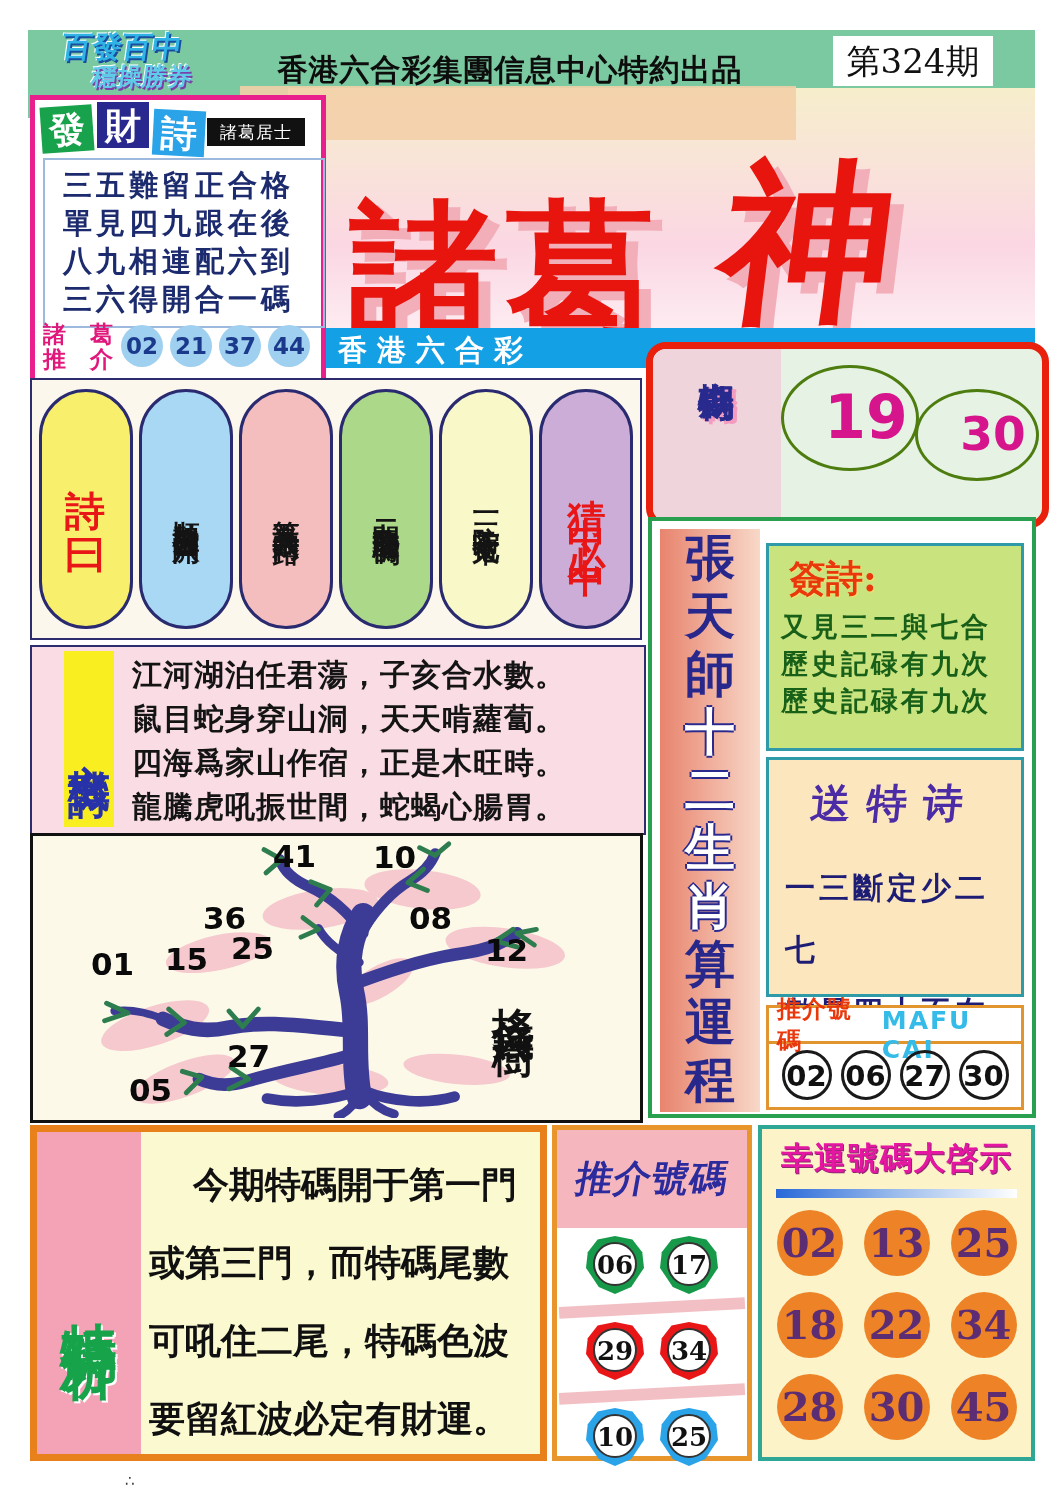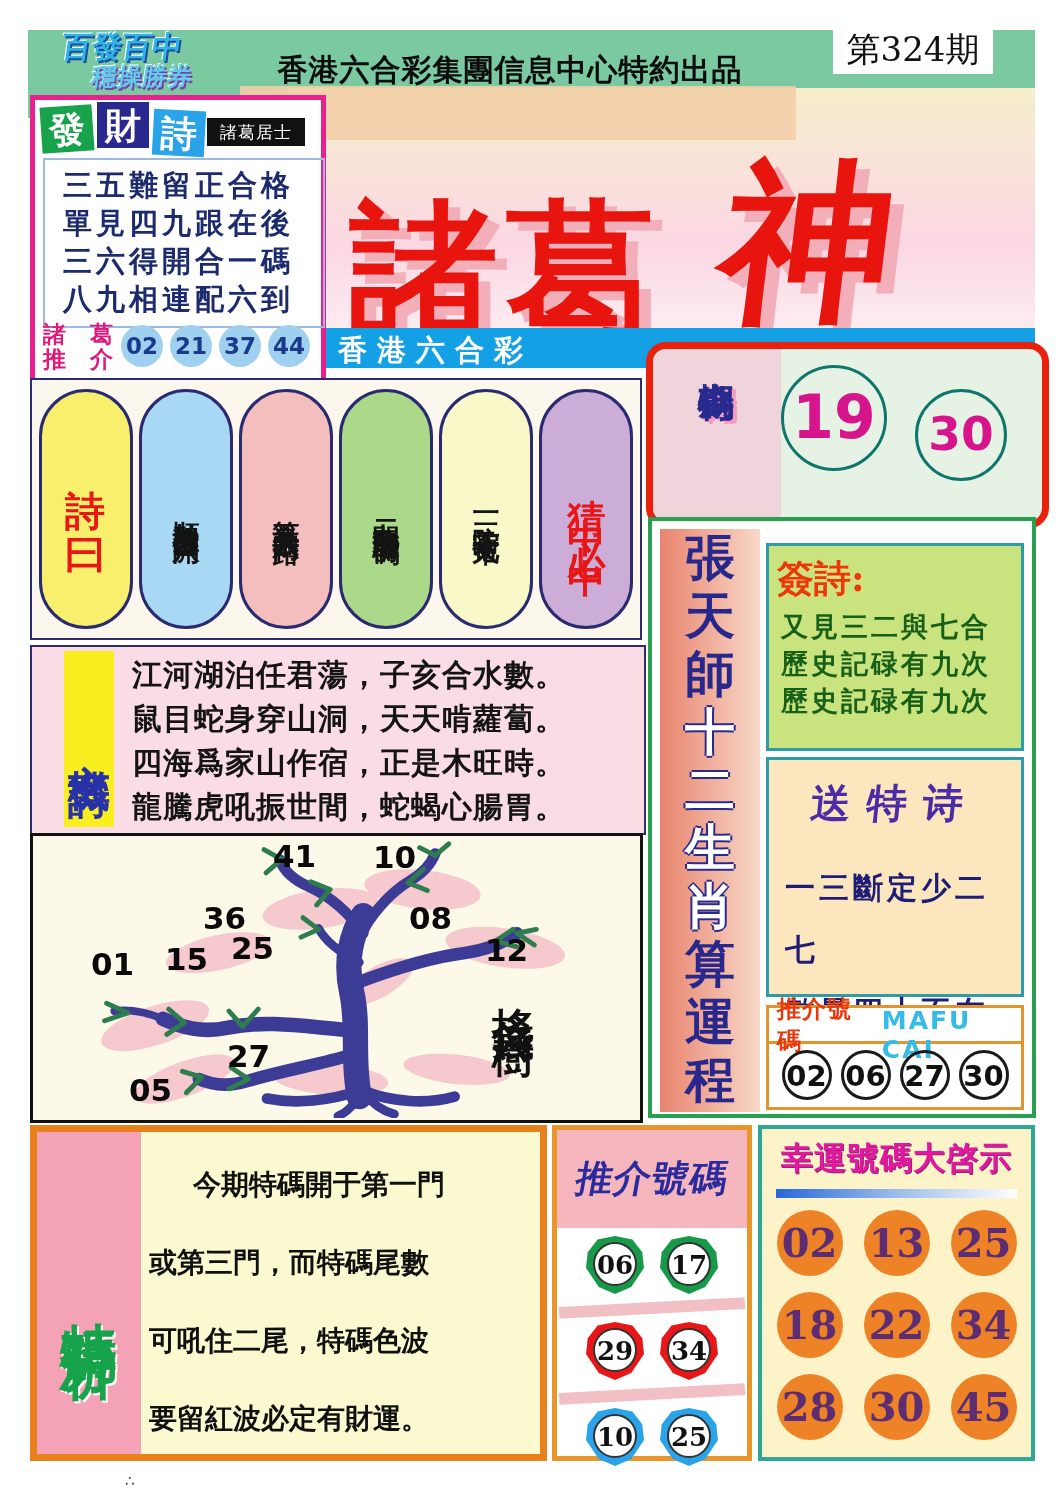--- a/index.html
+++ b/index.html
@@ -9,21 +9,21 @@
 
   
   #header-band{left:28px;top:30px;width:1007px;height:88px;background:#7bc9a0;}
   #logo{left:60px;top:32px;transform:skewX(-8deg);line-height:30px;}
   #logo .l1{font-size:30px;font-weight:bold;color:#2fb3e4;
             text-shadow:2px 2px 0 #1a4ca0,-1px -1px 0 #ffffff;}
   #logo .l2{font-size:25px;font-weight:bold;color:#5ecbe8;margin-left:34px;
             text-shadow:2px 2px 0 #7a3fa8,-1px -1px 0 #ffffff;}
   #header-title{left:210px;top:50px;width:600px;text-align:center;font-size:30px;
                 font-weight:bold;color:#0d0d0d;letter-spacing:1px;}
-  #issue-badge{left:833px;top:24px;width:160px;height:50px;background:#ffffff;
+  #issue-badge{left:833px;top:36px;width:160px;height:50px;background:#ffffff;
                text-align:center;line-height:50px;font-family:"DejaVu Serif",serif;
                font-size:34px;color:#111;}
 
   
   #title-area{left:288px;top:88px;width:747px;height:242px;
       background:linear-gradient(180deg,#f6eecb 0%,#f9e4d8 30%,#fbd7e3 65%,#fdecf1 100%);}
   #title-accent{left:240px;top:86px;width:556px;height:54px;background:#f3cfa8;opacity:.9;}
   #main-title{left:340px;top:100px;width:700px;height:230px;font-family:"DejaVu Serif",serif;
               color:#e8150e;font-weight:bold;margin-top:35px;}
   #main-title .p1{position:absolute;left:10px;top:38px;font-size:148px;letter-spacing:8px;
@@ -55,22 +55,22 @@
   .fc-ball{width:42px;height:42px;border-radius:50%;background:#9fd0f0;color:#1c3a8c;
            font-size:23px;font-weight:bold;text-align:center;line-height:42px;}
 
   
   #jinqi-box{left:646px;top:342px;width:389px;height:172px;background:#e6f2e4;
              border:7px solid #e8200c;border-radius:20px;overflow:hidden;}
   #jinqi-strip{position:absolute;left:0;top:0;width:128px;height:100%;background:#f0d4dc;}
   #jinqi-label{position:absolute;left:38px;top:5px;writing-mode:vertical-rl;
                text-orientation:upright;font-size:36px;font-weight:bold;color:#282a8e;
                letter-spacing:1px;text-shadow:4px 3px 0 #f49cc0;}
-  .jq-circle{position:absolute;border:3px solid #0f766e;border-radius:50%;text-align:center;
-             color:#d6158c;font-weight:bold;font-family:"DejaVu Sans",sans-serif;}
+  .jq-circle{position:absolute;border:3px solid #4d7c0f;border-radius:50%;text-align:center;
+             color:#d6158c;font-weight:bold;font-family:"DejaVu Sans",sans-serif;padding-left:32px;}
   #jq-c1{left:128px;top:16px;width:100px;height:100px;font-size:60px;line-height:98px;}
   #jq-c2{left:262px;top:40px;width:86px;height:86px;font-size:47px;line-height:84px;}
 
   
   #pills-box{left:30px;top:378px;width:612px;height:262px;background:#fbf7ec;
              border:2px solid #2c2c6e;display:flex;gap:6px;padding:9px 7px;box-sizing:border-box;}
   .pill{flex:1;border:3px solid #2a2a70;border-radius:48px;display:flex;align-items:center;
         justify-content:center;}
   .pill .vtext{writing-mode:vertical-rl;text-orientation:upright;font-weight:bold;
         font-family:"DejaVu Serif",serif;}
@@ -103,21 +103,21 @@
   #zodiac-col{left:648px;top:517px;width:388px;height:601px;background:#ffffff;
               border:4px solid #28a050;box-sizing:border-box;}
   #zodiac-strip{position:absolute;left:8px;top:8px;width:100px;height:583px;
                 background:linear-gradient(90deg,#e8846e,#f8d8c8);text-align:center;}
   .zd-ch{font-size:50px;font-weight:bold;line-height:58px;font-family:"DejaVu Serif",serif;}
   .zd-navy{color:#28288c;}
   .zd-white{color:#ffffff;text-shadow:2px 0 0 #2a2a8e,-2px 0 0 #2a2a8e,0 2px 0 #2a2a8e,0 -2px 0 #2a2a8e;}
 
   #qianshi-box{position:absolute;left:114px;top:22px;width:258px;height:208px;background:#c9e37f;
                border:3px solid #2f9aa8;box-sizing:border-box;}
-  #qianshi-title{margin:8px 0 4px 8px;font-size:37px;font-weight:bold;color:#e8380c;
+  #qianshi-title{margin:8px 0 4px 20px;font-size:37px;font-weight:bold;color:#e8380c;
                font-family:"DejaVu Serif",serif;text-shadow:1px 1px 0 #f6e070;}
   .qs-line{font-size:27px;font-weight:bold;color:#186018;line-height:37px;margin-left:12px;
                letter-spacing:3px;}
 
   #songte-box{position:absolute;left:114px;top:236px;width:258px;height:240px;background:#fce6bd;
               border:3px solid #2f9aa8;box-sizing:border-box;}
   #songte-title{margin:16px 0 0 0;text-align:center;font-size:40px;font-weight:bold;
               color:#4c2ba6;letter-spacing:16px;transform:skewX(-6deg);
               font-family:"DejaVu Serif",serif;}
   .st-line{font-size:30px;font-weight:bold;color:#1d1d75;line-height:62px;margin-left:16px;
@@ -134,21 +134,21 @@
              line-height:46px;font-size:29px;font-weight:bold;color:#111;box-sizing:border-box;}
 
   
   #tema-box{left:30px;top:1125px;width:517px;height:336px;background:#fbf9d0;
             border:7px solid #e8811c;box-sizing:border-box;}
   #tema-strip{position:absolute;left:0;top:0;width:104px;height:100%;background:#f4a2b6;
               display:flex;align-items:center;justify-content:center;}
   #tema-strip .vtext{writing-mode:vertical-rl;text-orientation:upright;font-size:56px;
               font-weight:bold;color:#17a34a;letter-spacing:8px;text-shadow:2px 2px 0 #ffffff;}
   #tema-lines{position:absolute;left:112px;top:14px;width:398px;}
-  .tema-line{font-size:28px;font-weight:bold;color:#101010;line-height:78px;letter-spacing:0px;}
+  .tema-line{font-size:36px;font-weight:bold;color:#101010;line-height:78px;letter-spacing:0px;}
   .tema-line.first{text-indent:44px;}
 
   #tj2-box{left:552px;top:1125px;width:200px;height:336px;background:#ffffff;
            border:5px solid #e8962c;box-sizing:border-box;}
   #tj2-head{height:98px;background:#f5b6bd;display:flex;align-items:center;justify-content:center;}
   #tj2-title{font-size:37px;font-weight:bold;color:#2b2b9e;transform:skewX(-10deg);
              font-family:"DejaVu Serif",serif;letter-spacing:1px;}
   .tj2-row{display:flex;justify-content:center;gap:16px;margin-top:8px;}
   .stripe{height:12px;background:#f2c0c4;margin:8px 2px 0 2px;transform:rotate(-3deg);}
   .shield{position:relative;width:58px;height:58px;
@@ -198,22 +198,22 @@
   </div>
 
   <div class="abs" id="facai-box">
     <div class="fc-head" id="fc1">發</div>
     <div class="fc-head" id="fc2">財</div>
     <div class="fc-head" id="fc3">詩</div>
     <div id="fc-author">諸葛居士</div>
     <div id="fc-poem">
       <div class="fc-line">三五難留正合格</div>
       <div class="fc-line">單見四九跟在後</div>
+      <div class="fc-line">八九相連配六到</div>
       <div class="fc-line">三六得開合一碼</div>
-      <div class="fc-line">八九相連配六到</div>
     </div>
     <div id="fc-rec">
       <div class="fc-rec-lab">諸 葛</div>
       <div class="fc-rec-lab">推 介</div>
       <div class="fc-balls">
         <div class="fc-ball">02</div>
         <div class="fc-ball">21</div>
         <div class="fc-ball">37</div>
         <div class="fc-ball">44</div>
       </div>

